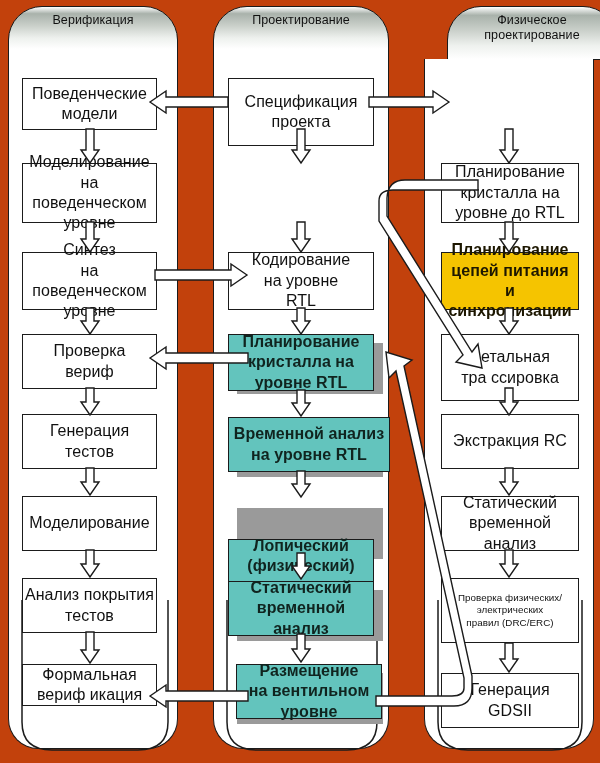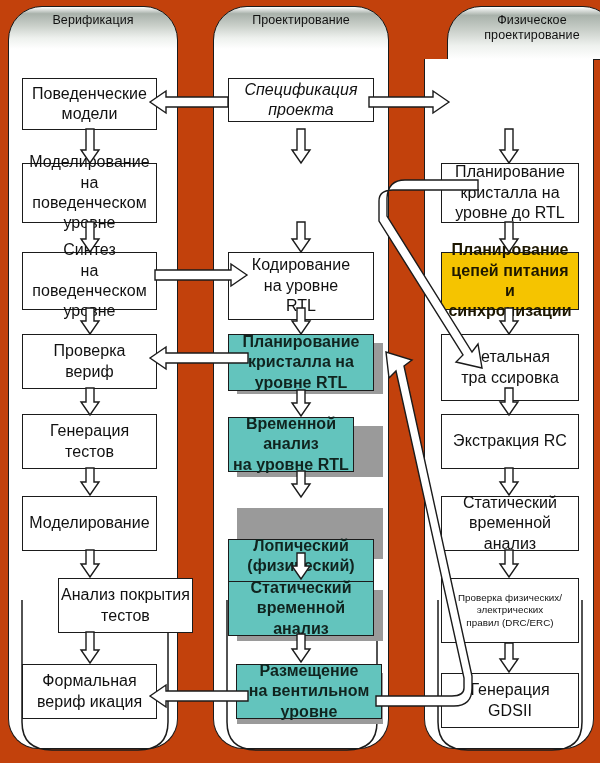--- a/index.html
+++ b/index.html
@@ -306,38 +306,38 @@
 на поведенческом
 уровне</div>
   <div class="node" style="left:22px;top:252px;width:135px;height:58px;">Синтез
 на поведенческом
 уровне</div>
   <div class="node" style="left:22px;top:334px;width:135px;height:55px;">Проверка
 вериф</div>
   <div class="node" style="left:22px;top:414px;width:135px;height:55px;">Генерация
 тестов</div>
   <div class="node" style="left:22px;top:496px;width:135px;height:55px;">Моделирование</div>
-  <div class="node" style="left:22px;top:578px;width:135px;height:55px;margin-left:36px;">Анализ покрытия
+  <div class="node" style="left:22px;top:578px;width:135px;height:55px;">Анализ покрытия
 тестов</div>
-  <div class="node" style="left:22px;top:664px;width:135px;height:55px;">Формальная
+  <div class="node" style="left:22px;top:664px;width:135px;height:42px;">Формальная
 вериф икация</div>
 
-  <div class="node" style="left:228px;top:78px;width:146px;height:44px;font-style:italic;">Спецификация
+  <div class="node" style="left:228px;top:78px;width:146px;height:68px;">Спецификация
 проекта</div>
-  <div class="node" style="left:228px;top:252px;width:146px;height:68px;">Кодирование
+  <div class="node" style="left:228px;top:252px;width:146px;height:58px;">Кодирование
 на уровне
 RTL</div>
 
   <div class="shadow" style="left:237px;top:343px;width:146px;height:51px;"></div>
   <div class="node teal" style="left:228px;top:334px;width:146px;height:57px;">Планирование
 кристалла на
 уровне RTL</div>
 
   <div class="shadow" style="left:237px;top:426px;width:146px;height:51px;"></div>
-  <div class="node teal" style="left:228px;top:417px;width:126px;height:55px;">Временной анализ
+  <div class="node teal" style="left:228px;top:417px;width:162px;height:55px;">Временной анализ
 на уровне RTL</div>
 
   <div class="shadow" style="left:237px;top:508px;width:146px;height:51px;"></div>
   <div class="node teal" style="left:228px;top:499px;width:146px;height:55px;margin-top:40px;">Лопический
 (физический)
 сингез</div>
 
   <div class="shadow" style="left:237px;top:590px;width:146px;height:51px;"></div>
   <div class="node teal" style="left:228px;top:581px;width:146px;height:55px;">Статический
 временной

